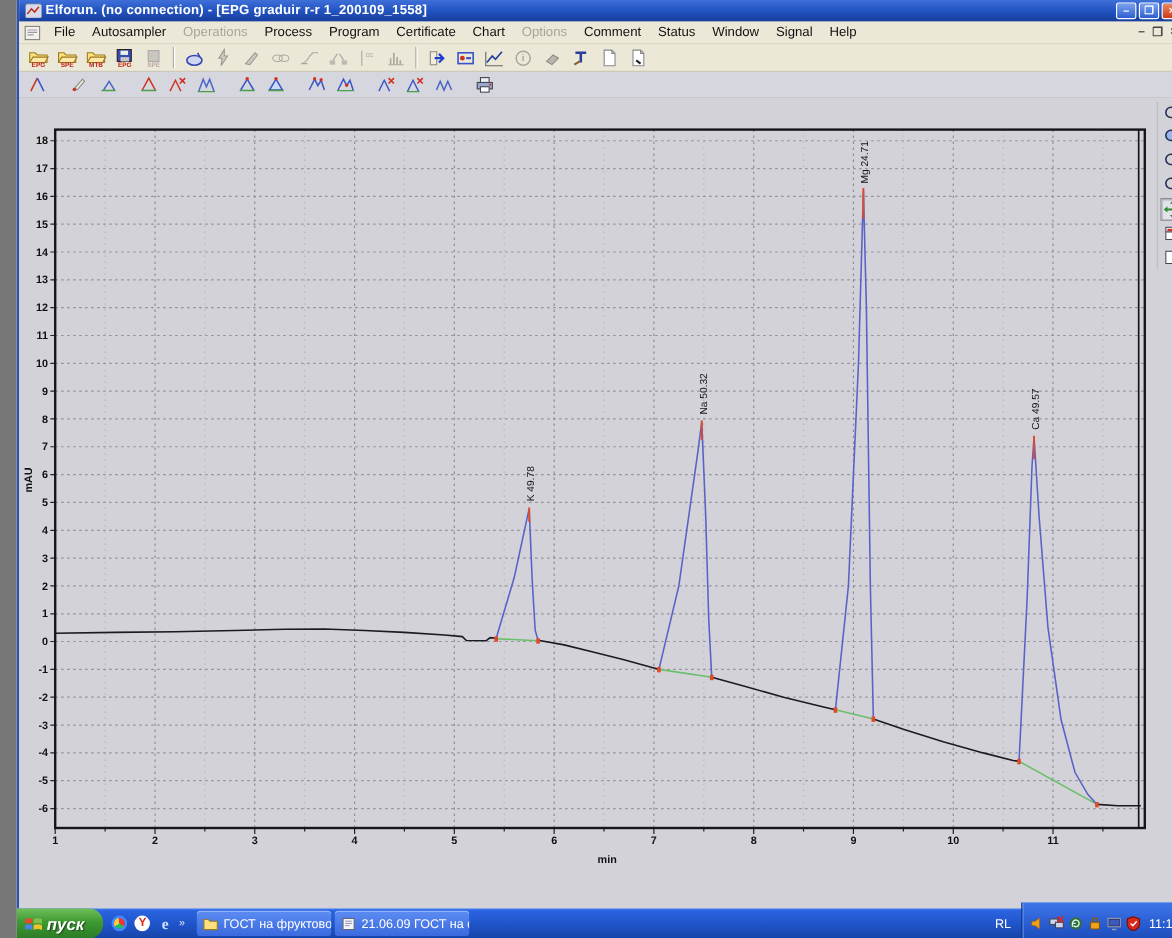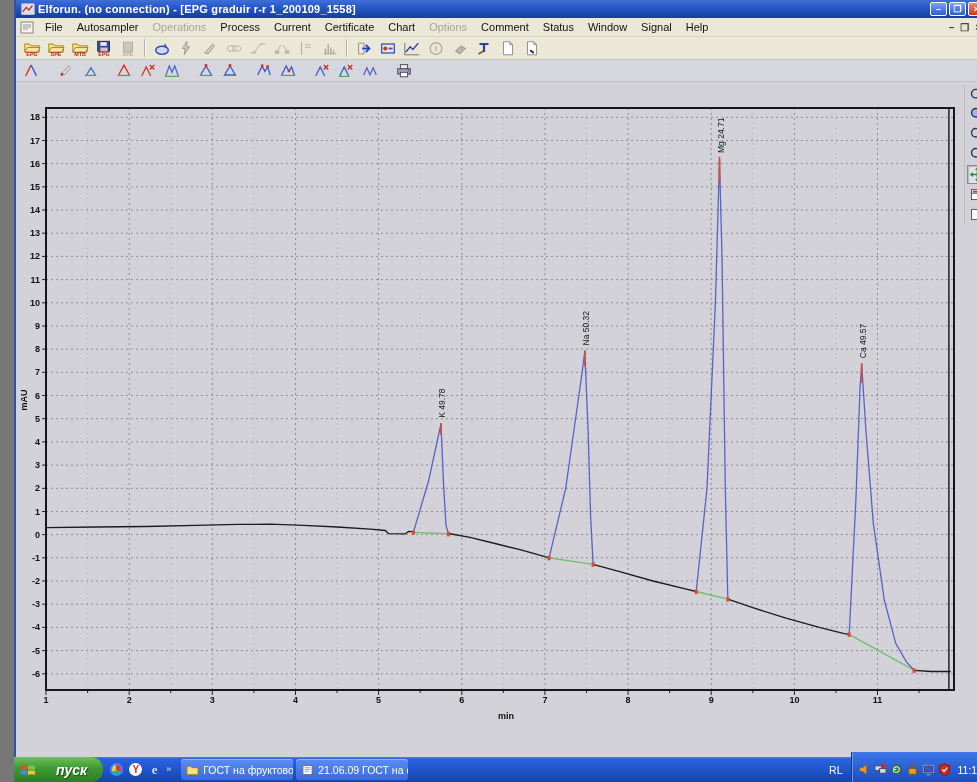--- a/index.html
+++ b/index.html
@@ -34,21 +34,21 @@
   .rbtn.pressed{border:1px solid #8a8a94;background:#e2e2ea;box-shadow:inset 1px 1px 1px #b8b8c2;}
   .rbtn svg{width:17px;height:17px;display:block;}
   
   .statusbar{flex:0 0 auto;background:#ece8d8;border-top:1px solid #fff;padding:1px 2px 0 2px;}
   .srow{display:flex;gap:3px;margin-bottom:2px;}
   .spanel{height:14px;border:1px solid;border-color:#9a968a #fff #fff #9a968a;padding:0 4px;font-size:10.5px;color:#111;line-height:13px;background:#ece8d8;}
   .sp1{width:84px;} .sp2{width:120px;} .sp3{flex:1 1 auto;}
   .sp4{width:84px;} .sp5{flex:1 1 auto;}
   
   .taskbar{position:absolute;left:0;bottom:0;width:977px;height:25px;background:linear-gradient(180deg,#4b82f0 0%,#2a63e0 8%,#1f53c8 55%,#1644a8 100%);display:flex;align-items:center;color:#fff;}
-  .startbtn{height:25px;padding:0 16px 0 6px;display:flex;align-items:center;gap:20px;background:linear-gradient(180deg,#71bf59 0%,#3d9a33 45%,#2d7c26 100%);border-radius:0 12px 12px 0;font-style:italic;font-weight:bold;font-size:14px;text-shadow:1px 1px 1px #1d4d18;flex:0 0 auto;}
+  .startbtn{height:25px;padding:0 16px 0 6px;display:flex;align-items:center;gap:3px;background:linear-gradient(180deg,#71bf59 0%,#3d9a33 45%,#2d7c26 100%);border-radius:0 12px 12px 0;font-style:italic;font-weight:bold;font-size:14px;text-shadow:1px 1px 1px #1d4d18;flex:0 0 auto;}
   .startbtn svg{width:16px;height:16px;}
   .qlaunch{display:flex;align-items:center;gap:4px;padding:0 6px;flex:0 0 auto;}
   .qicon{width:15px;height:15px;display:flex;align-items:center;justify-content:center;font-size:11px;}
   .chrome-dot{width:13px;height:13px;border-radius:50%;background:conic-gradient(#e33 0 33%,#2b6 33% 66%,#fc3 66% 100%);border:2px solid #48f;}
   .ya{width:13px;height:13px;border-radius:50%;background:#fff;color:#e0281e;font-weight:bold;font-size:10px;line-height:13px;text-align:center;}
   .ie{color:#cfe2ff;font-weight:bold;font-size:13px;font-family:"Liberation Serif",serif;}
   .qchev{font-size:9px;color:#dce8ff;align-self:flex-start;padding-top:2px;}
   .tasks{display:flex;gap:3px;flex:0 0 auto;margin-left:4px;}
   .taskbtn{width:112px;height:21px;border-radius:3px;background:linear-gradient(180deg,#5c8cf2,#3a6ade);box-shadow:inset 0 1px 0 #8fb2f8;display:flex;align-items:center;gap:4px;padding:0 5px;font-size:10.5px;white-space:nowrap;overflow:hidden;}
   .taskbtn.active{width:168px;background:linear-gradient(180deg,#1c4ab6,#16399a);box-shadow:inset 1px 1px 2px #0e2a74;}
@@ -84,21 +84,21 @@
         <svg viewBox="0 0 14 13">
             <rect x="1" y="1" width="12" height="11" fill="#f4f2e8" stroke="#888"></rect>
             <path d="M3 4h8M3 6h8M3 8h5" stroke="#99a" stroke-width="1"></path>
           </svg>
       </span>
       <span style="display:flex;">
           <div class="menu-item">File</div>
           <div class="menu-item">Autosampler</div>
           <div class="menu-item disabled">Operations</div>
           <div class="menu-item">Process</div>
-          <div class="menu-item">Current</div>
+          <div class="menu-item">Program</div>
           <div class="menu-item">Certificate</div>
           <div class="menu-item">Chart</div>
           <div class="menu-item disabled">Options</div>
           <div class="menu-item">Comment</div>
           <div class="menu-item">Status</div>
           <div class="menu-item">Window</div>
           <div class="menu-item">Signal</div>
           <div class="menu-item">Help</div>
         </span>
       <span class="mdi-btns">

